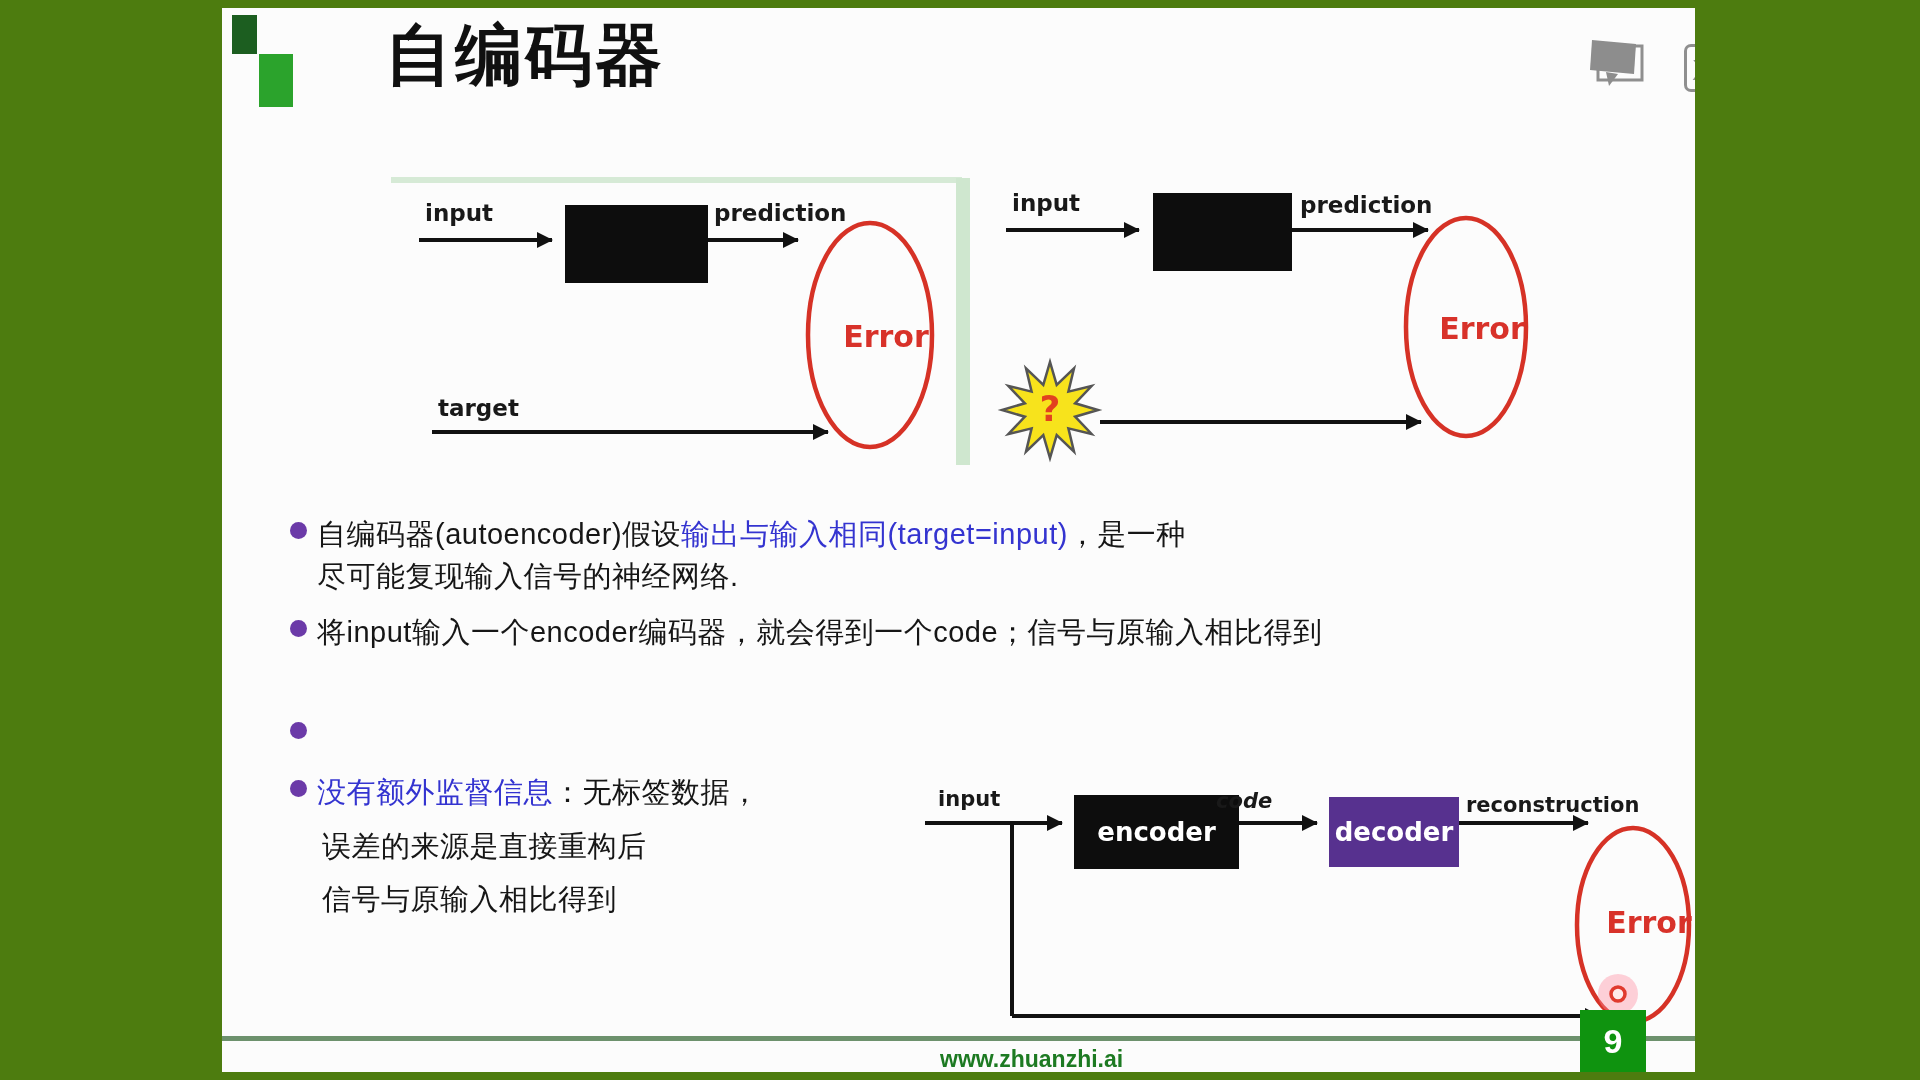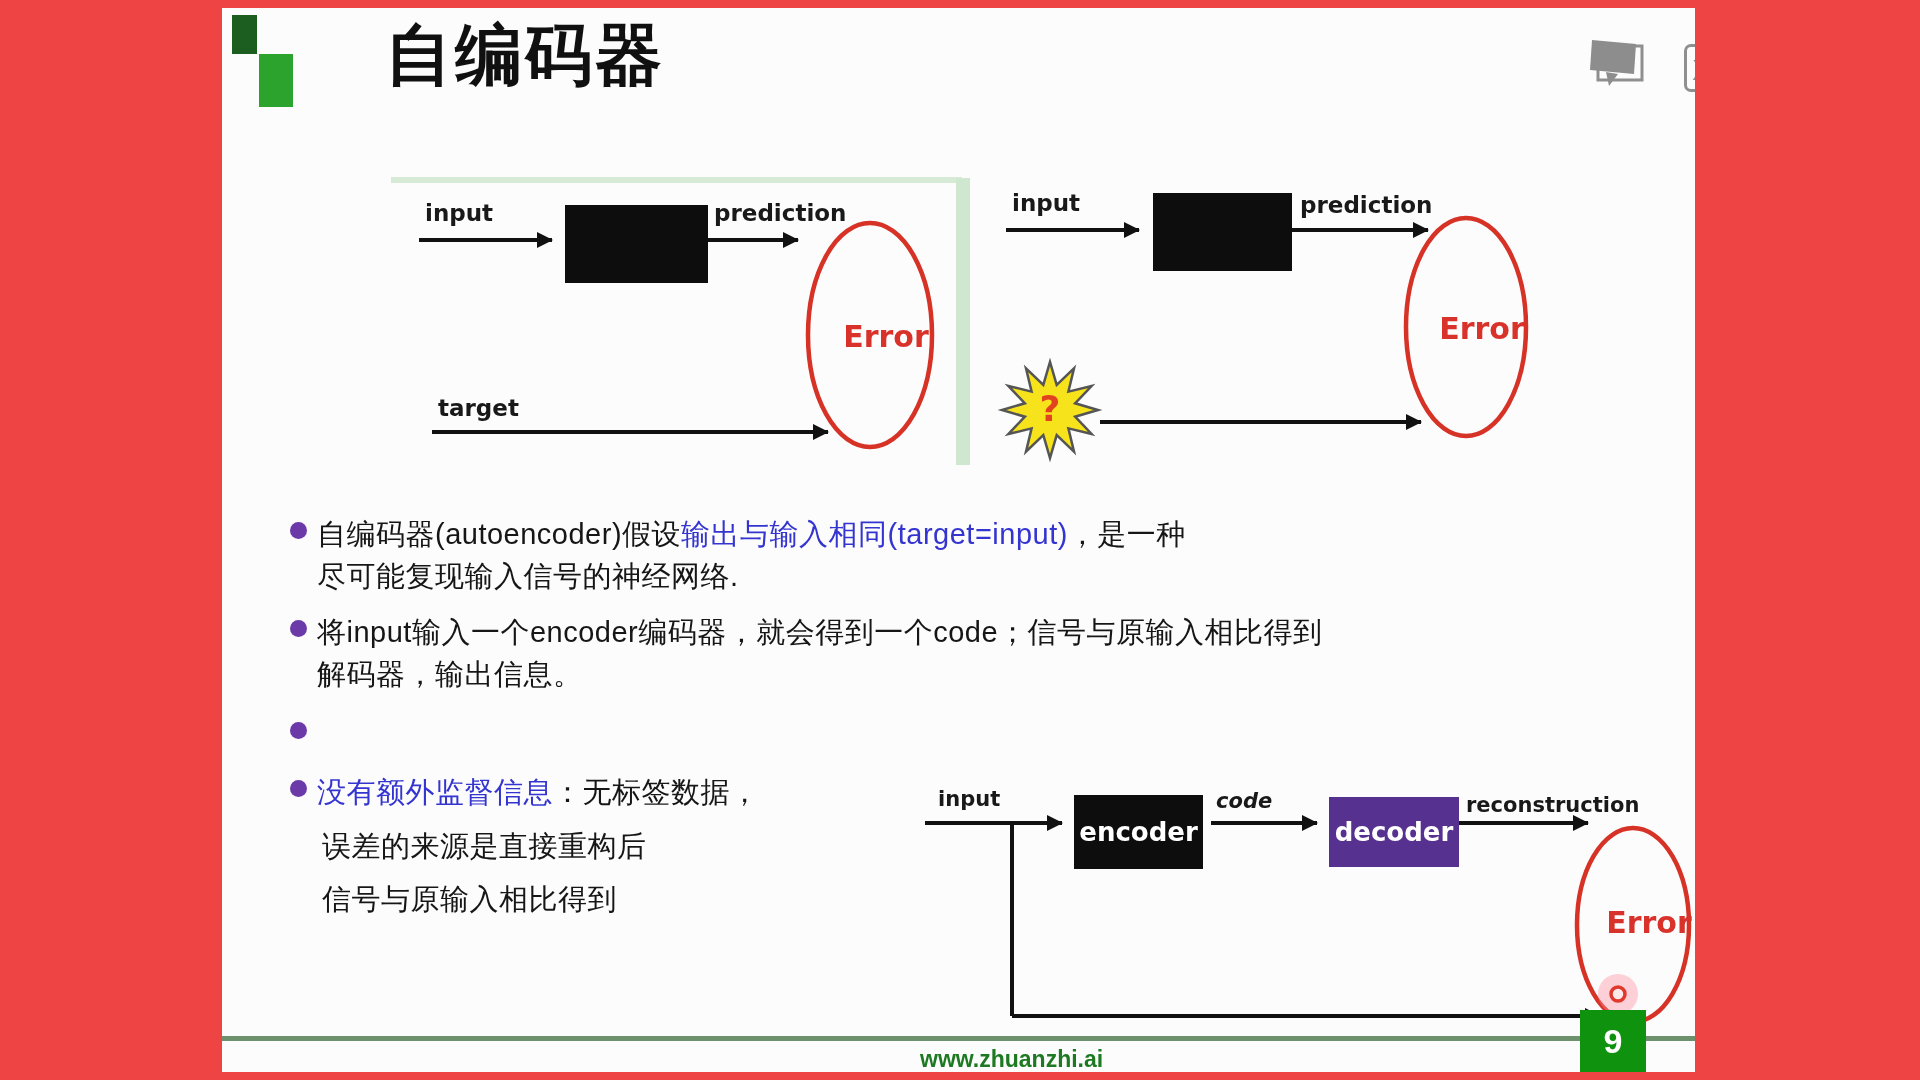--- a/index.html
+++ b/index.html
@@ -1,16 +1,16 @@
 <!DOCTYPE html>
 <html><head>
 <meta charset="utf-8">
 <style>
   html,body{margin:0;padding:0;background:#000;}
-  .stage{position:relative;width:1920px;height:1080px;background:#ef4444;overflow:hidden;
+  .stage{position:relative;width:1920px;height:1080px;background:#4d7c0f;overflow:hidden;
          font-family:"Liberation Sans",sans-serif;}
   .slide{position:absolute;left:222px;top:8px;width:1473px;height:1064px;background:#fcfcfc;overflow:hidden;}
   .abs{position:absolute;}
   
   .logo-dark{left:10px;top:7px;width:25px;height:39px;background:#1c5e20;}
   .logo-light{left:37px;top:46px;width:34px;height:53px;background:#2ba32c;}
   
   .title{left:163px;top:2px;margin:0;font-size:67px;font-weight:bold;color:#101010;letter-spacing:3px;}
   
   .icon-xx{left:1433px;top:36px;width:54px;height:48px;border:3px solid #8f8f8f;border-radius:7px;
@@ -97,50 +97,49 @@
     <span class="abs dlabel" style="left:492px;top:192px;">prediction</span>
     <span class="abs dlabel" style="left:216px;top:387px;">target</span>
     <span class="abs errlabel" style="left:588px;top:311px;">Error</span>
 
     <div class="abs nnbox" style="left:931px;top:185px;width:139px;height:78px;"></div>
     <span class="abs dlabel" style="left:790px;top:182px;">input</span>
     <span class="abs dlabel" style="left:1078px;top:184px;">prediction</span>
     <span class="abs errlabel" style="left:1184px;top:303px;">Error</span>
     <span class="abs qmark" style="left:798px;top:380px;">?</span>
 
-    <div class="abs nnbox labelbox" style="left:852px;top:787px;width:129px;height:74px;">
+    <div class="abs nnbox labelbox" style="left:852px;top:787px;width:165px;height:74px;">
       <span>encoder</span>
     </div>
     <div class="abs decoder labelbox" style="left:1107px;top:789px;width:130px;height:70px;">
       <span>decoder</span>
     </div>
     <span class="abs dlabel small" style="left:716px;top:779px;">input</span>
     <span class="abs dlabel small" style="left:994px;top:781px;font-style:italic;">code</span>
     <span class="abs dlabel small" style="left:1244px;top:785px;">reconstruction</span>
     <span class="abs errlabel" style="left:1351px;top:897px;">Error</span>
 
     <div class="abs bdot" style="left:68px;top:514px;"></div>
     <div class="abs bline" style="left:95px;top:507px;">
       <span>自编码器(autoencoder)假设</span><span class="blue">输出与输入相同(target=input)</span><span>，是一种</span>
     </div>
     <div class="abs bline" style="left:95px;top:549px;">尽可能复现输入信号的神经网络.</div>
 
     <div class="abs bdot" style="left:68px;top:612px;"></div>
     <div class="abs bline" style="left:95px;top:605px;">将input输入一个encoder编码器，就会得到一个code；信号与原输入相比得到</div>
-    <div class="abs bline" style="left:95px;top:647px;">解码器，输出信息。</div>
 
     <div class="abs bdot" style="left:68px;top:714px;"></div>
 
     <div class="abs bdot" style="left:68px;top:772px;"></div>
     <div class="abs bline" style="left:100px;top:819px;">误差的来源是直接重构后</div>
     <div class="abs bline" style="left:95px;top:765px;">
       <span class="blue">没有额外监督信息</span><span>：无标签数据，</span>
     </div>
     <div class="abs bline" style="left:100px;top:872px;">信号与原输入相比得到</div>
 
     <div class="abs footer-line"></div>
-    <span class="abs ftext" style="left:698px;top:1038px;">www.zhuanzhi.ai</span>
+    <span class="abs ftext" style="left:718px;top:1038px;">www.zhuanzhi.ai</span>
     <div class="abs pagebox">
       <span>9</span>
     </div>
 
   </div>
 </div>
 
 </body></html>

